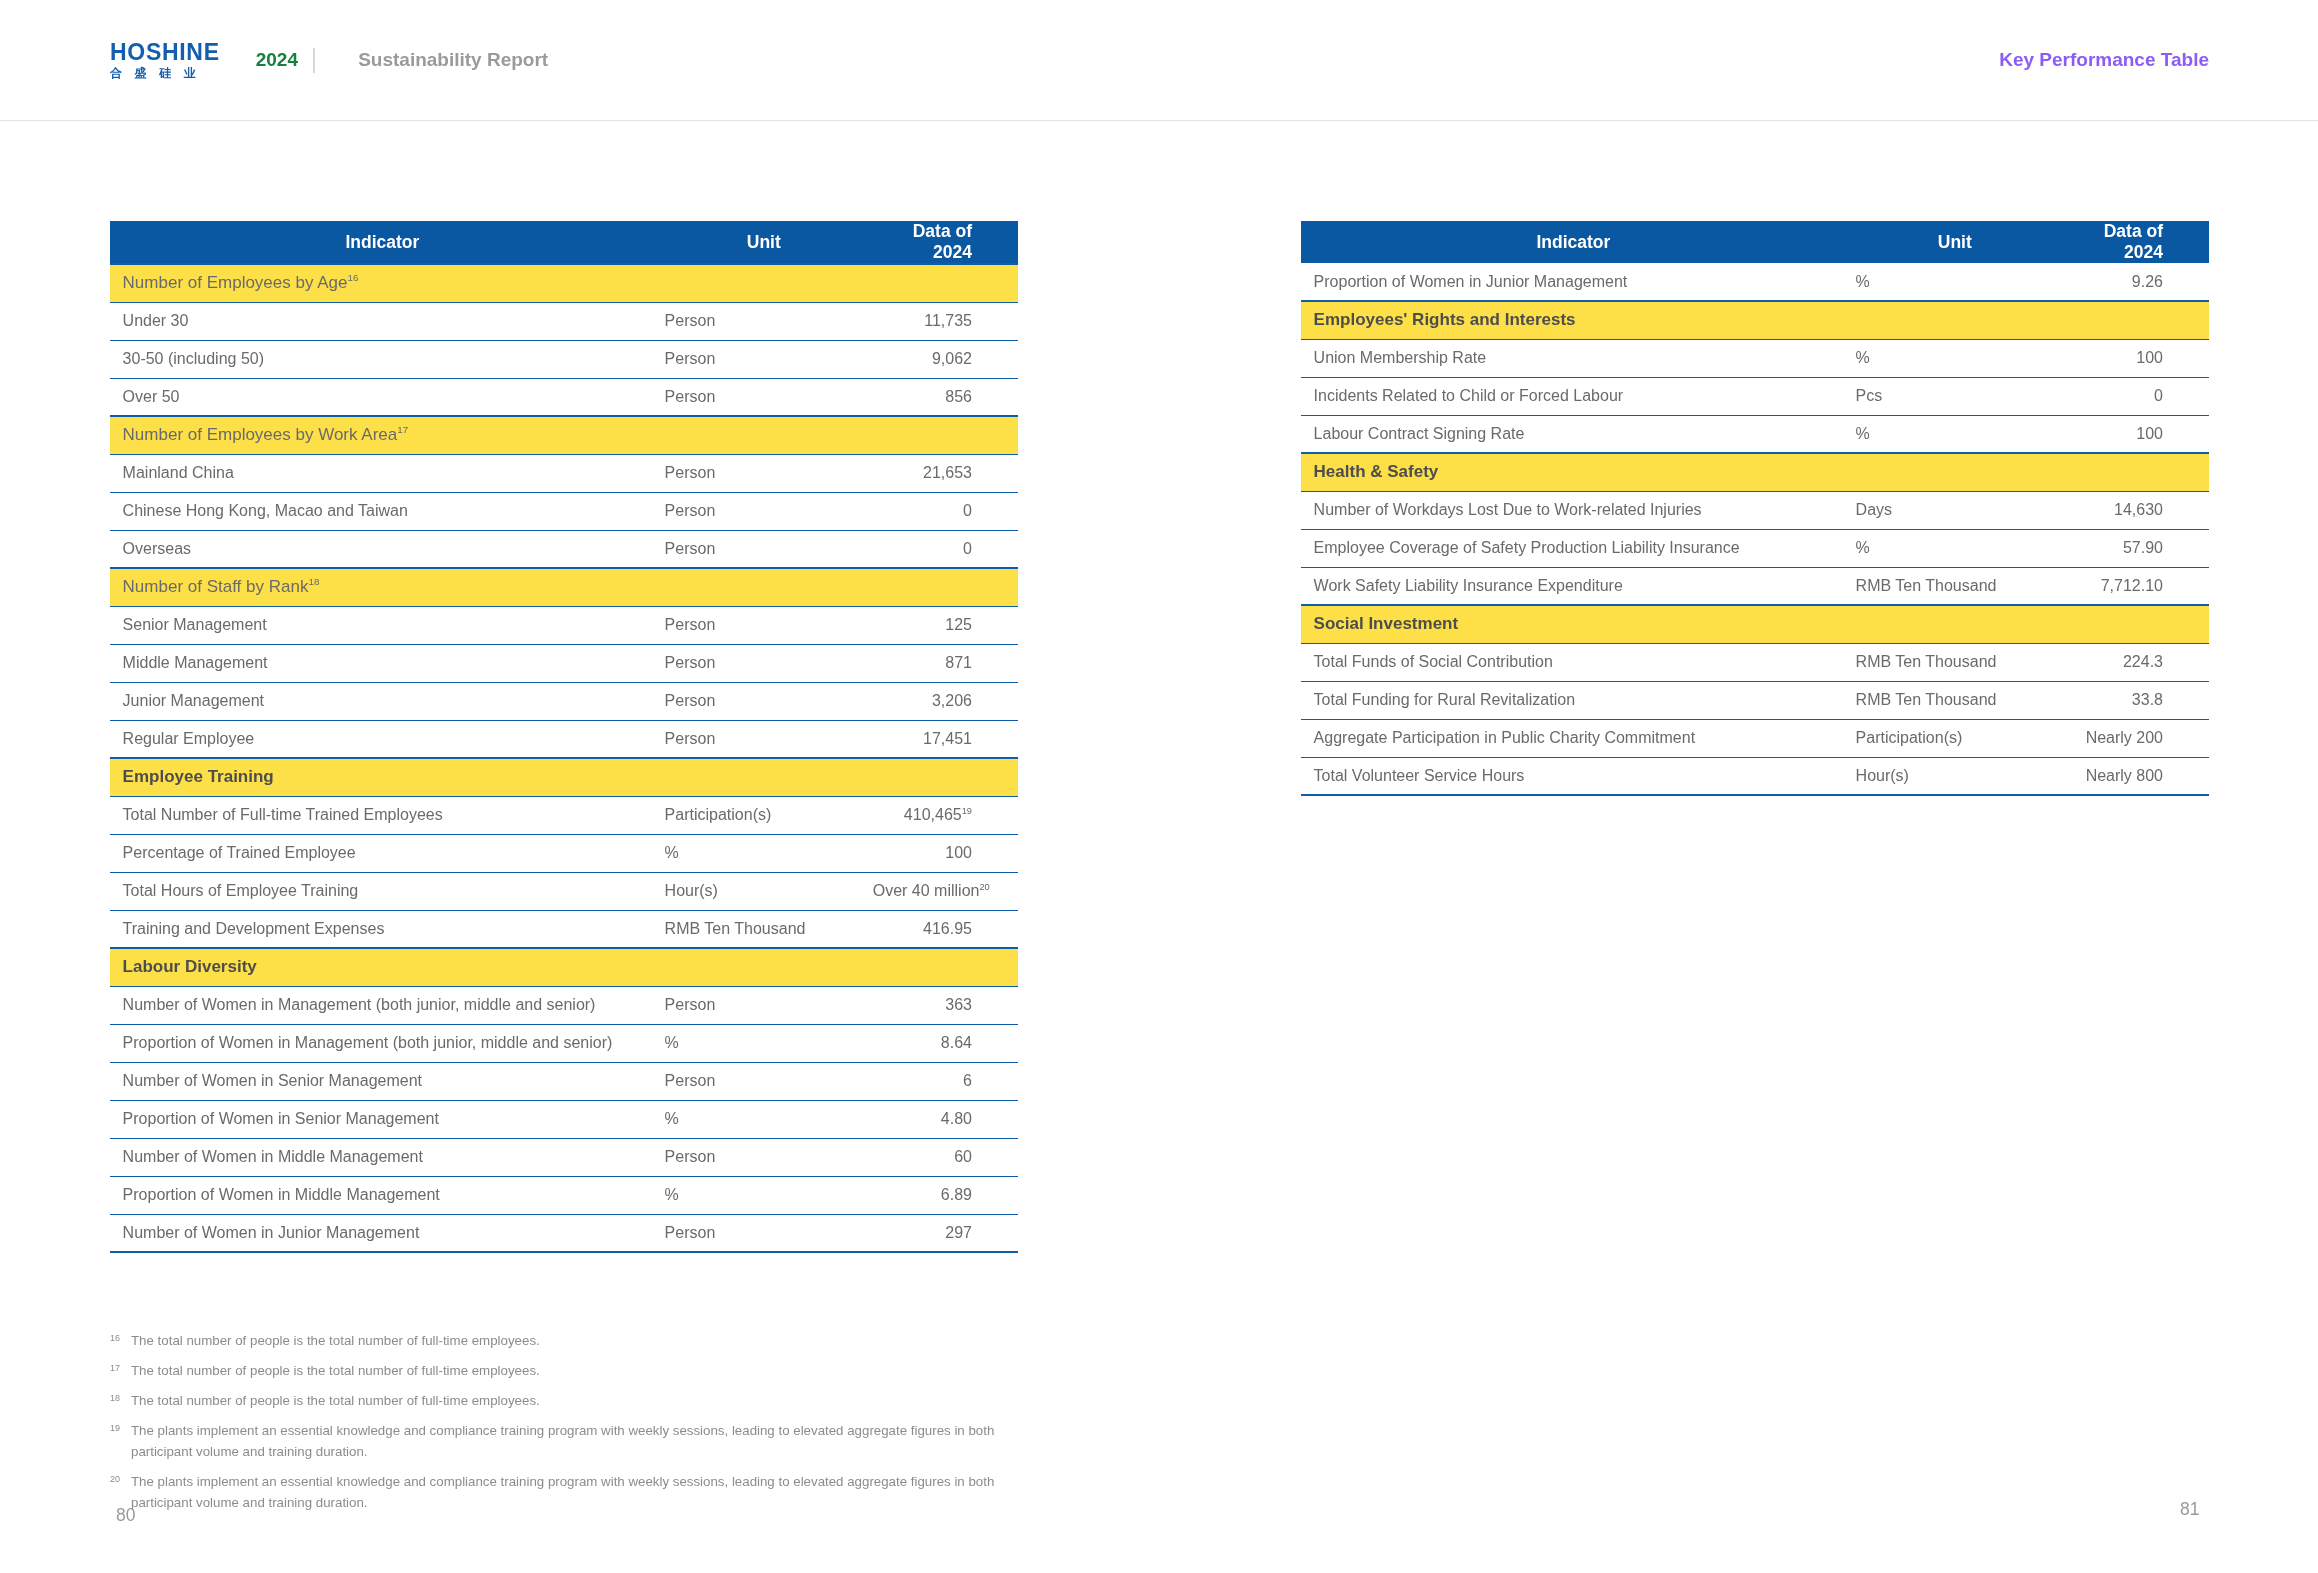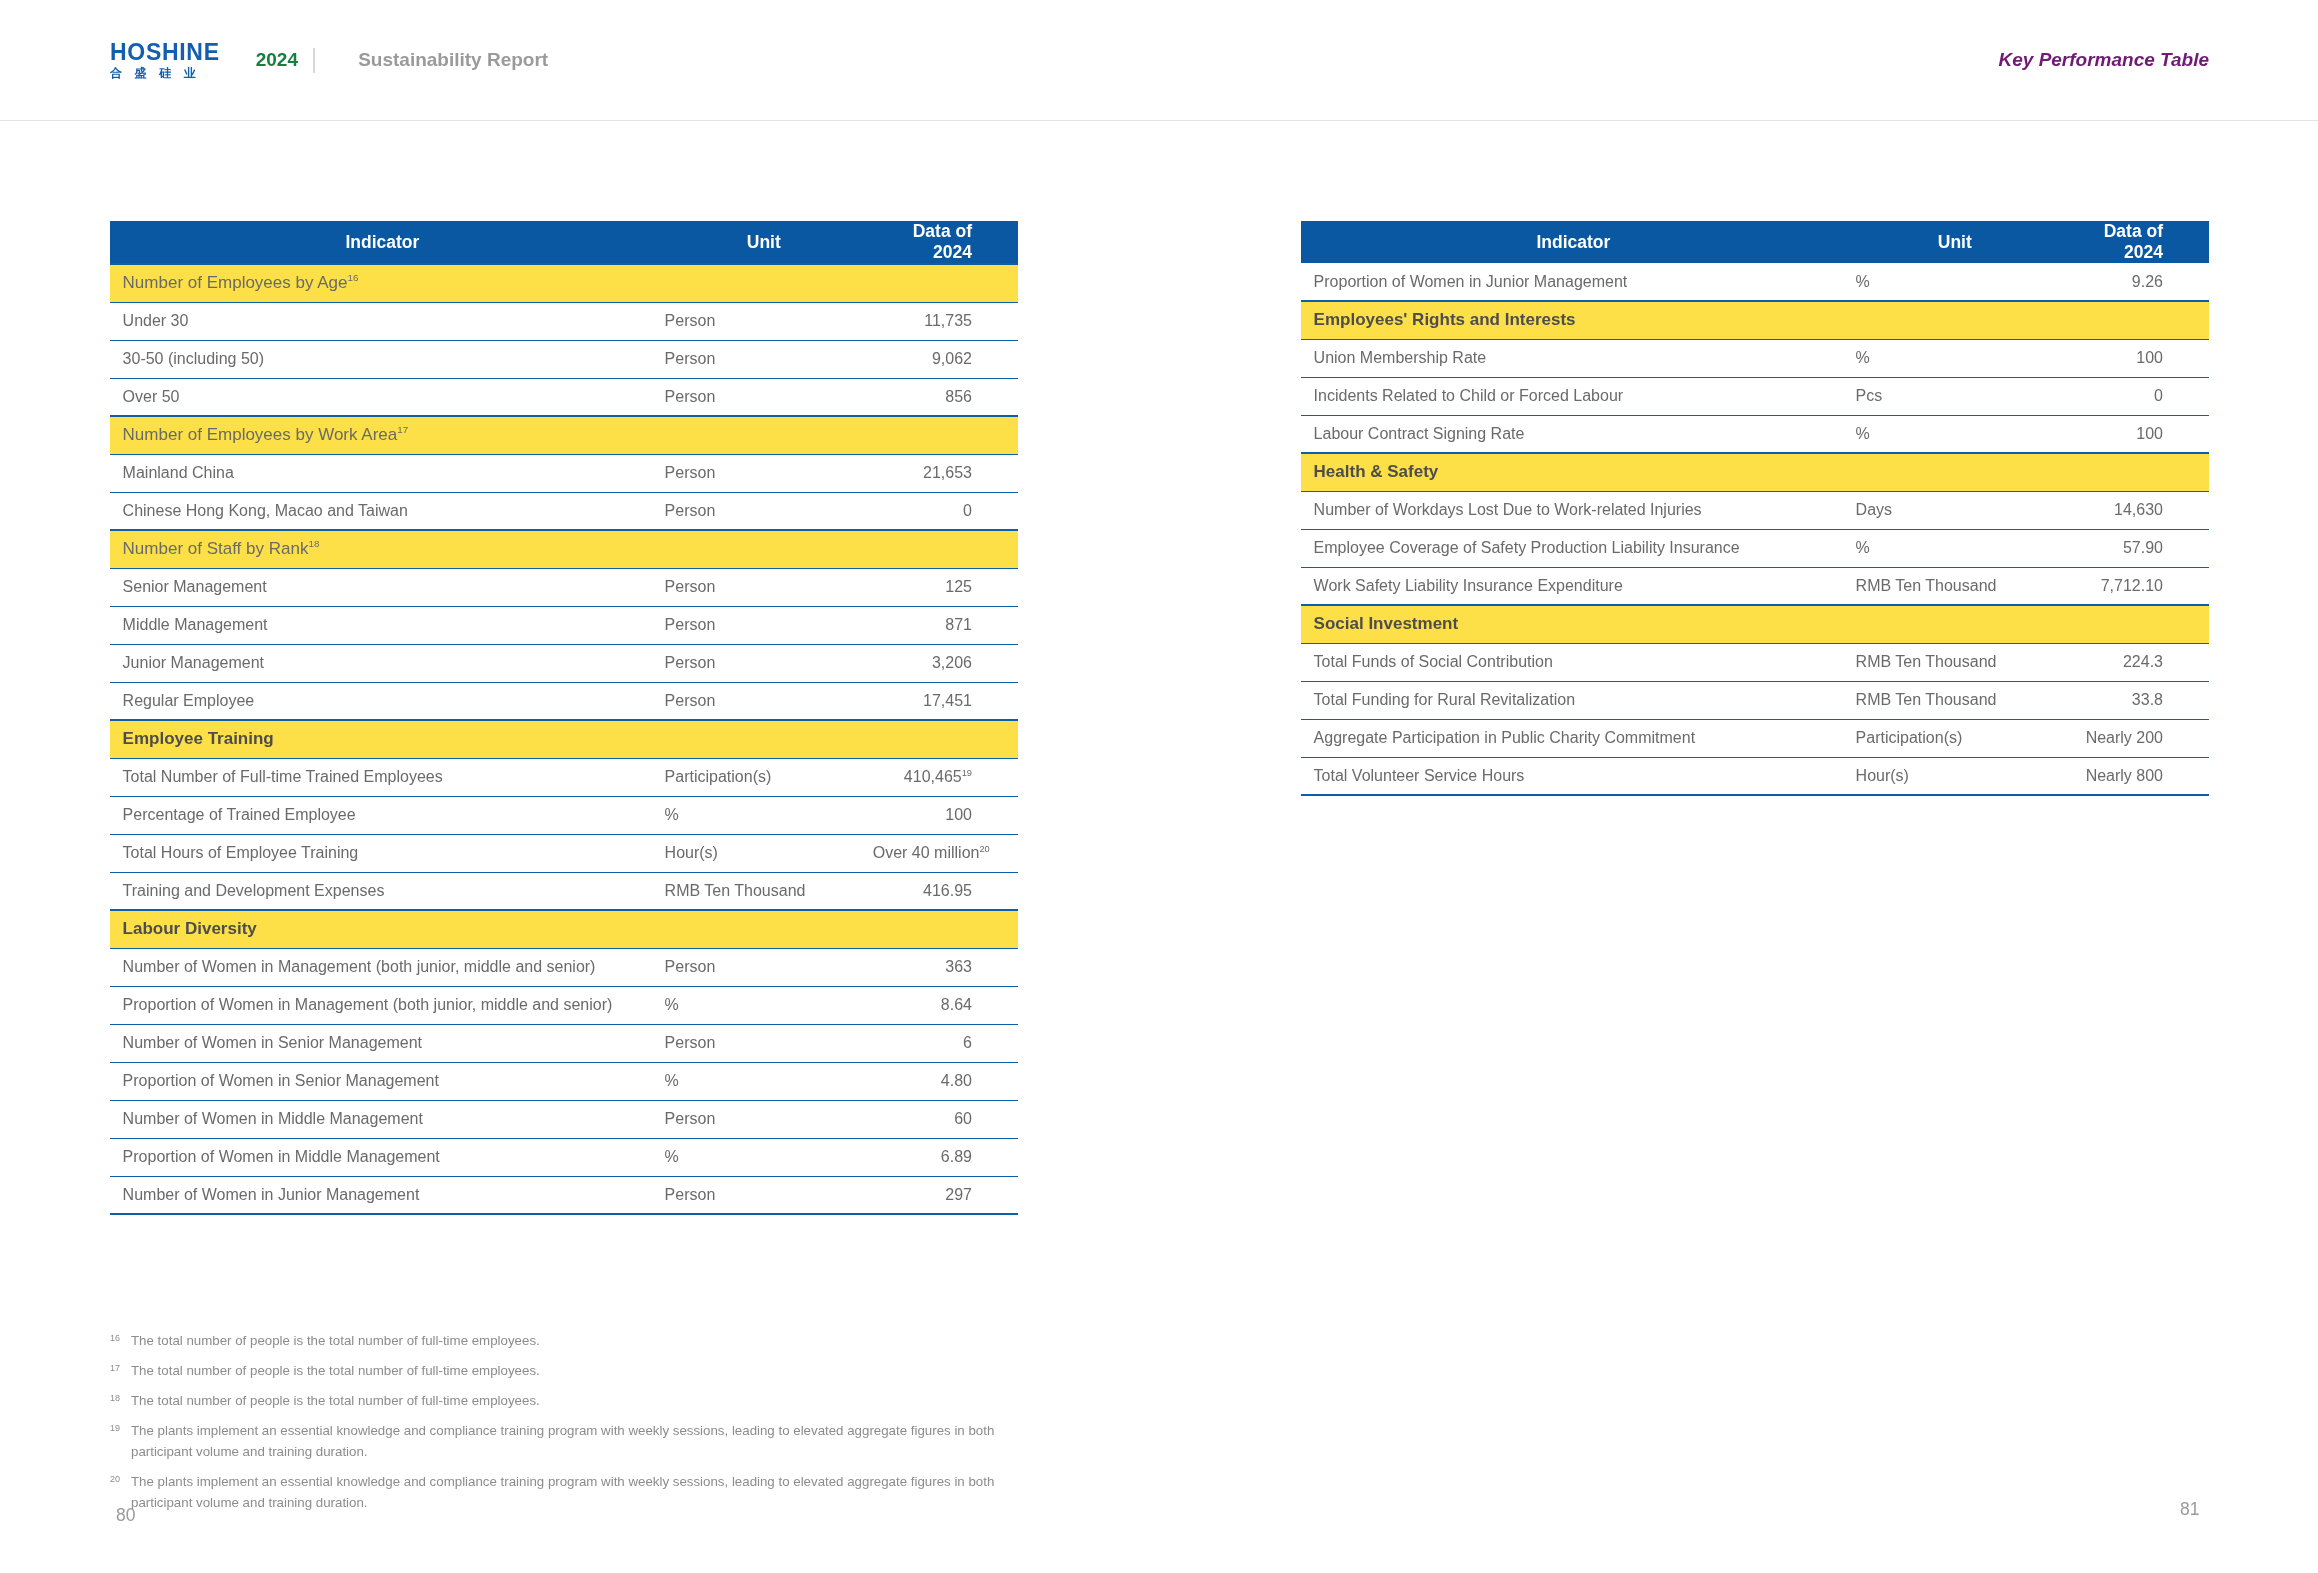--- a/index.html
+++ b/index.html
@@ -21,21 +21,21 @@
   }
   .logo .cjk {
     margin-top:3.5px; font-size:12px; font-weight:700; color:#135fae;
     letter-spacing:12.6px; white-space:nowrap;
   }
   .report-id { display:flex; align-items:center; margin-left:36px; }
   .report-id .year { font-size:19px; font-weight:700; color:#15803d; }
   .vdivider { width:1.4px; height:25px; background:#d7d7d7; margin:0 15.4px; }
   .report-id .rtitle { font-size:19px; font-weight:700; color:#9a9a9a;margin-left:28px; }
   .pagetitle {
-    margin-left:auto; font-size:19px; font-weight:700; color:#701a75;font-style:italic;
+    margin-left:auto; font-size:19px; font-weight:700; color:#8b5cf6;
   }
 
   
   table.kpi {
     position:absolute; top:221px; width:908px;
     border-collapse:collapse; table-layout:fixed;
     font-size:16px; color:#6a6a6a;
   }
   table.kpi.left  { left:110px; }
   table.kpi.right { left:1301px; }
@@ -131,20 +131,25 @@
       <tr>
         <td class="ind">Mainland China</td>
         <td class="unit">Person</td>
         <td class="val">21,653</td>
       </tr>
       <tr>
         <td class="ind">Chinese Hong Kong, Macao and Taiwan</td>
         <td class="unit">Person</td>
         <td class="val">0</td>
       </tr>
+      <tr>
+        <td class="ind">Overseas</td>
+        <td class="unit">Person</td>
+        <td class="val">0</td>
+      </tr>
       <tr class="section">
         <td colspan="3">Number of Staff by Rank<sup>18</sup></td>
       </tr>
       <tr>
         <td class="ind">Senior Management</td>
         <td class="unit">Person</td>
         <td class="val">125</td>
       </tr>
       <tr>
         <td class="ind">Middle Management</td>

